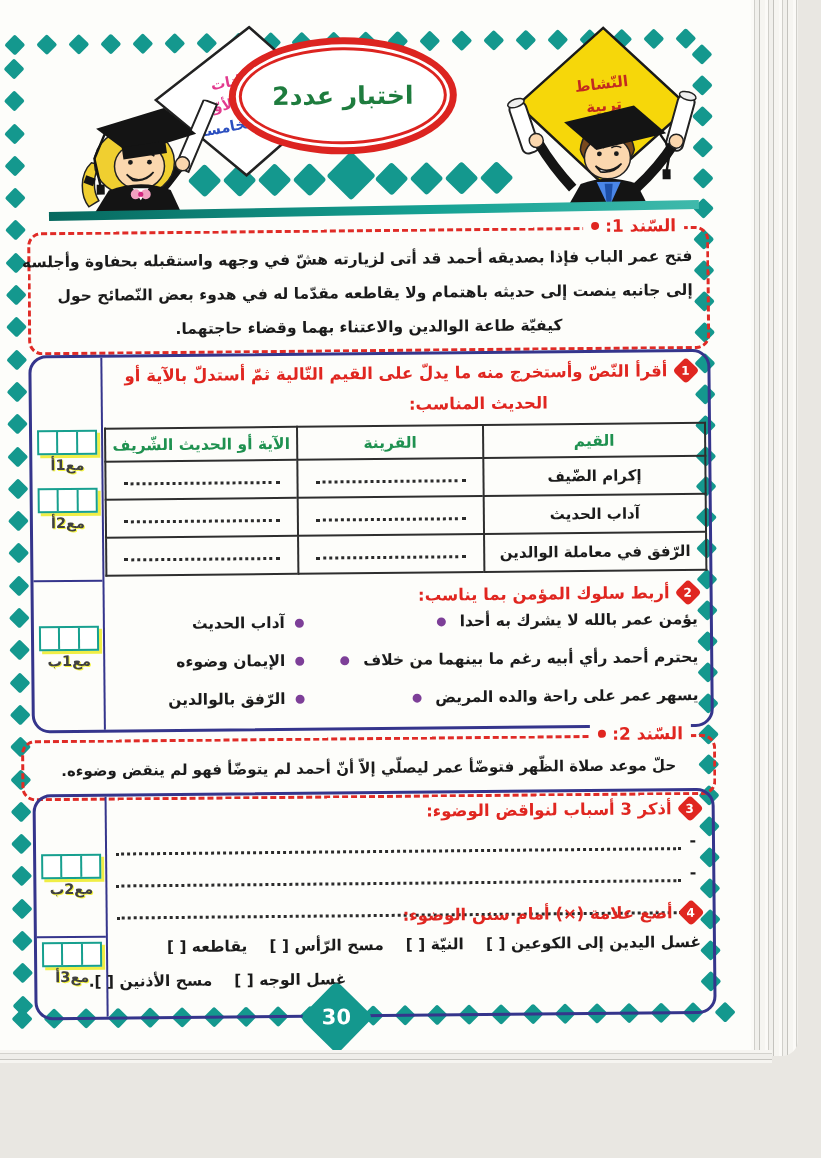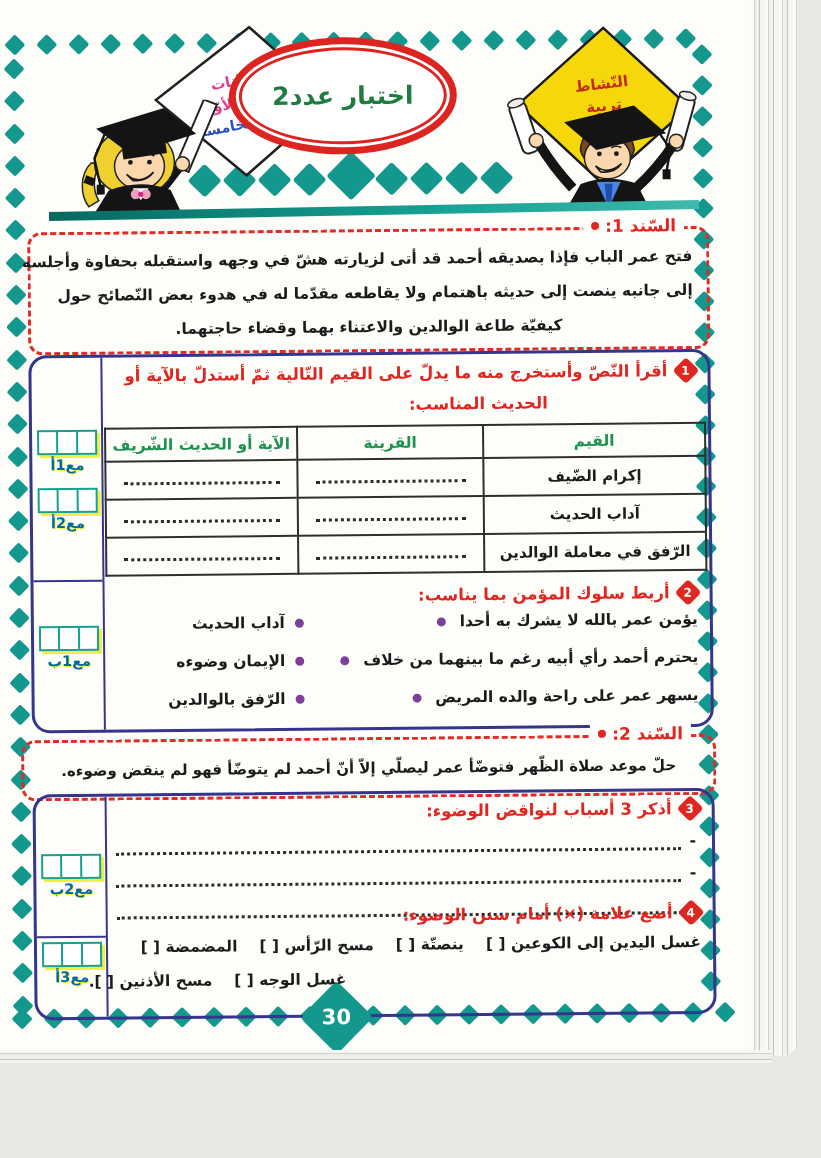--- a/index.html
+++ b/index.html
@@ -62,21 +62,21 @@
   .qbox{position:absolute;border:3px solid #35358c;border-radius:18px;background:transparent;}
   .qbox1{left:30px;top:352px;width:676px;height:372px;}
   .qbox2{left:30px;top:791px;width:676px;height:220px;}
   .vline{position:absolute;left:69px;top:0;bottom:0;border-left:2px solid #35358c;}
   .mdivider{position:absolute;left:0;width:69px;border-top:2px solid #35358c;}
 
   .score{position:absolute;left:5px;width:60px;text-align:center;}
   .score-box{height:21px;border:2px solid #17a08f;background:#fff;display:flex;box-shadow:3px 3px 0 #f0ee45;}
   .score-box i{flex:1;border-left:2px solid #17a08f;}
   .score-box i:first-child{border-left:none;}
-  .score-label{margin-top:2px;color:#0369a1;font-weight:800;font-size:14.5px;direction:rtl;text-shadow:1px 1px 0 #f5f542;}
+  .score-label{margin-top:2px;color:#404040;font-weight:800;font-size:14.5px;direction:rtl;text-shadow:1px 1px 0 #f5f542;}
 
   .qtitle{position:absolute;right:12px;display:flex;direction:rtl;align-items:center;gap:9px;color:#e02620;font-weight:800;font-size:16.5px;white-space:nowrap;}
   .qnum{width:19px;height:19px;background:#e02620;transform:rotate(45deg);border-radius:4px;display:flex;align-items:center;justify-content:center;flex:0 0 19px;}
   .qnum b{transform:rotate(-45deg);color:#fff;font-size:12px;font-weight:800;}
   .subtitle{position:absolute;color:#e02620;font-weight:800;font-size:16.5px;direction:rtl;}
 
   table.vals{position:absolute;left:72px;top:70px;width:600px;border-collapse:collapse;direction:rtl;table-layout:fixed;}
   table.vals th,table.vals td{border:2px solid #2e2e2e;text-align:center;padding:0;}
   table.vals th{height:31px;color:#1f9150;font-weight:800;font-size:15.5px;}
   table.vals td{height:36px;color:#1b1b1b;font-weight:700;font-size:15px;}
@@ -475,23 +475,23 @@
     </div>
 
     <div class="qtitle" style="top:112px">
       <span class="qnum">
             <b>4</b>
           </span>
       <span>أضع علامة (×) أمام سنن الوضوء:</span>
     </div>
     <div class="q4row" style="top:142px;right:12px">
       <span>غسل اليدين إلى الكوعين [ ]</span>
-      <span>ينصتّة [ ]</span>
+      <span>النيّة [ ]</span>
       <span>مسح الرّأس [ ]</span>
-      <span>المضمضة [ ]</span>
+      <span>يقاطعه [ ]</span>
     </div>
     <div class="q4row" style="top:176px;right:367px">
       <span>غسل الوجه [ ]</span>
       <span>مسح الأذنين [ ].</span>
     </div>
   </div>
 
   <div class="pagenum">
     <span>30</span>
   </div>

